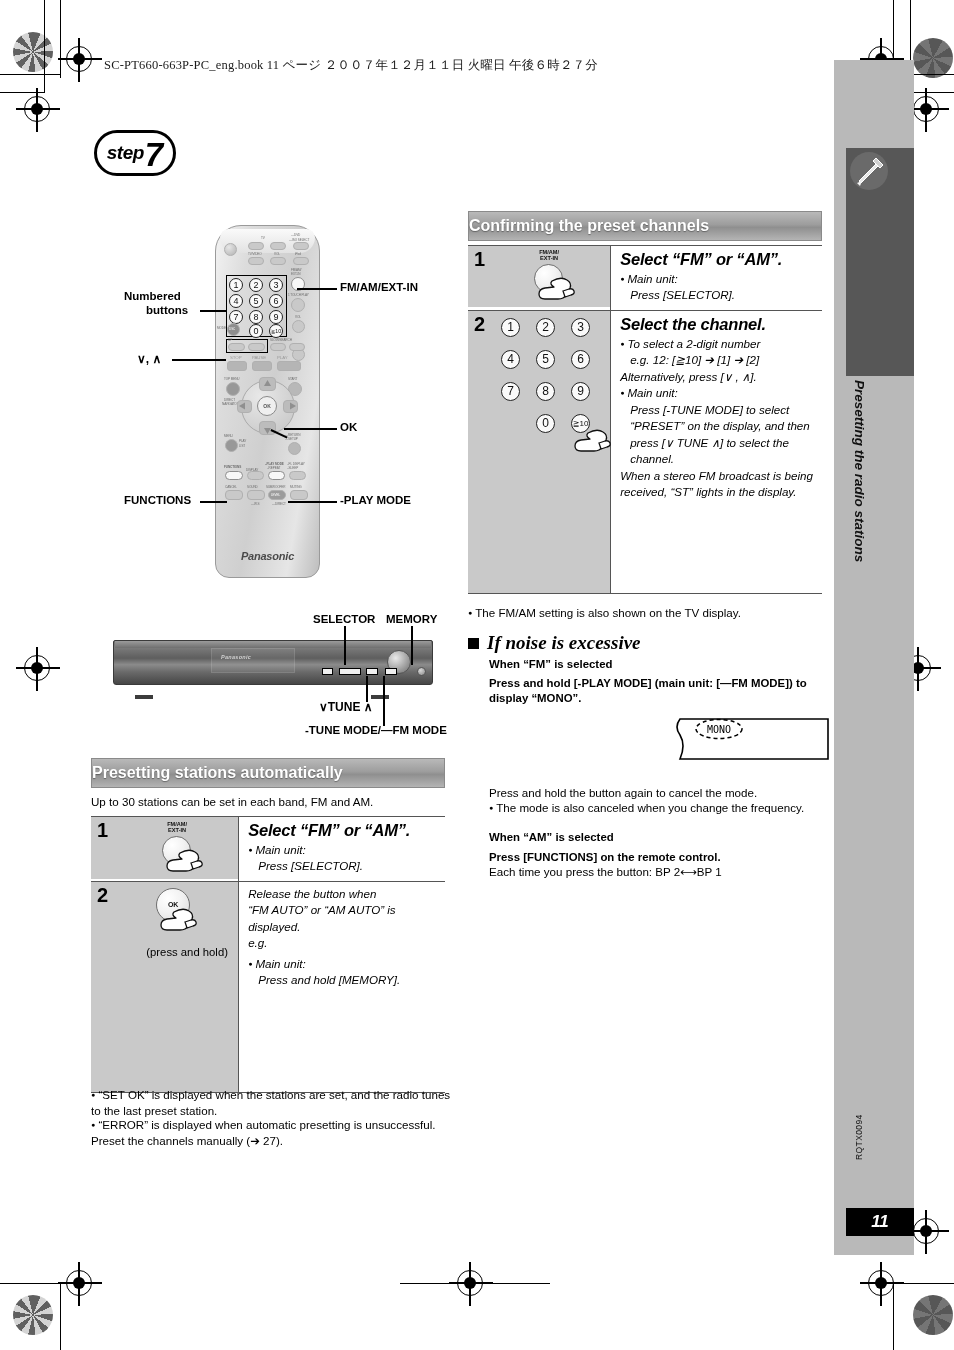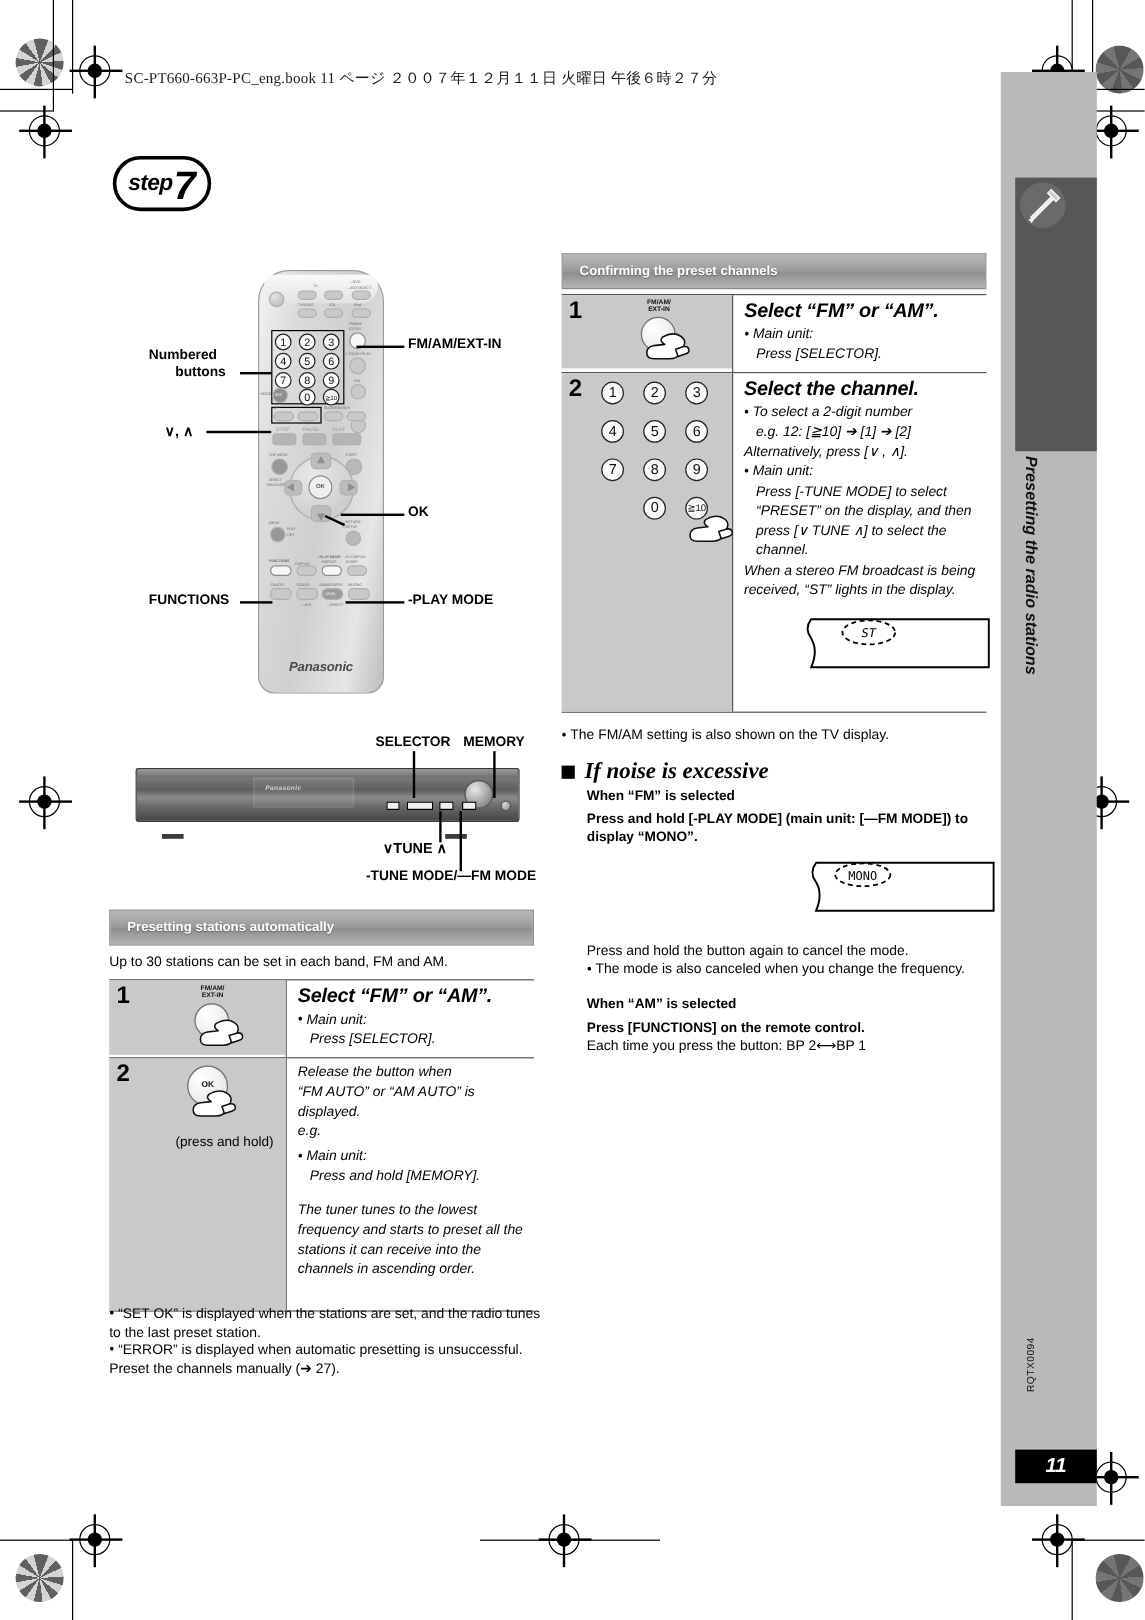--- a/index.html
+++ b/index.html
@@ -106,22 +106,22 @@
   .unit-knob2{position:absolute;right:7px;top:27px;width:9px;height:9px;border-radius:50%;
      background:radial-gradient(circle at 35% 32%,#d8d8d8,#888);border:1px solid #555;}
   .unit-foot{position:absolute;bottom:-4px;width:18px;height:4px;background:#3c3c3c;}
   .ubtn{position:absolute;border:1.4px solid #000;background:#efefef;}
 
   
   .sec-header{
     position:absolute; height:30px;
     background: linear-gradient(180deg,#b9b9b9 0%,#9d9d9d 45%,#8f8f8f 55%,#b4b4b4 100%);
     border:1px solid #8a8a8a;
-    color:#fff; font-size:11px; font-weight:bold;
-    display:flex; align-items:center; padding-left:14px;
+    color:#fff; font-size:16px; font-weight:bold;
+    display:flex; align-items:center; padding-left:0;
     text-shadow: 0 1px 1px rgba(0,0,0,.35);
   }
 
   .body-text{ position:absolute; font-size:11.6px; line-height:1.42; color:#000; }
   .body-text.b{ font-weight:bold; }
 
   
   .steptable{ position:absolute; border-top:1.6px solid #555; }
   .steprow{ display:flex; border-bottom:1.3px solid #555; }
   .stepnum-cell{ background:#c9c9c9; display:flex; }
@@ -460,21 +460,20 @@
     <div class="stepcontent" style="width:206px;position:relative;">
       <div class="bullet-line">Release the button when</div>
       <div class="bullet-line">“FM AUTO” or “AM AUTO” is displayed.</div>
       <div class="bullet-line">e.g.</div>
 
 
       <div class="bullet-line" style="margin-top:4px;">
         <span class="bt">Main unit:</span>
         <span class="indent">Press and hold [MEMORY].</span>
       </div>
-      <div class="bullet-line" style="margin-top:12px;">The tuner tunes to the lowest frequency and starts to preset all the stations it can receive into the channels in ascending order.</div>
     </div>
   </div>
 </div>
 
 <div class="body-text" style="left:91px;top:1087px;width:360px;">
   <span style="font-size:7px;vertical-align:2px;">●</span>
   <span>“SET OK” is displayed when the stations are set, and the radio tunes to the last preset station.</span>
 </div>
 <div class="body-text" style="left:91px;top:1117px;width:360px;">
   <span style="font-size:7px;vertical-align:2px;">●</span>
@@ -540,27 +539,20 @@
       </div>
 
 
       <div class="bullet-line">Alternatively, press [∨ , ∧].</div>
       <div class="bullet-line">
         <span class="bt">Main unit:</span>
         <span class="indent">Press [-TUNE MODE] to select “PRESET” on the display, and then press [∨ TUNE ∧] to select the channel.</span>
       </div>
       <div class="bullet-line" style="">When a stereo FM broadcast is being received, “ST” lights in the display.</div>
 
-      <div class="lcd" style="position:relative;margin:12px 0 0 48px;width:160px;height:48px;">
-        <svg width="158" height="48" viewBox="0 0 158 48">
-          <path d="M8 4 Q2 12 8 20 Q14 30 8 44 L156 44 L156 4 Z" fill="none" stroke="#000" stroke-width="1.6"></path>
-          <ellipse cx="56" cy="15" rx="22" ry="10" fill="none" stroke="#000" stroke-width="1.5" stroke-dasharray="4,3"></ellipse>
-          <text x="56" y="19" text-anchor="middle" font-family="DejaVu Sans Mono, monospace" font-size="10" fill="#000">ST</text>
-        </svg>
-      </div>
     </div>
   </div>
 </div>
 
 <div class="body-text" style="left:468px;top:605px;width:360px;">
   <span style="font-size:7px;vertical-align:2px;">●</span>
   <span>The FM/AM setting is also shown on the TV display.</span>
 </div>
 
 <div style="position:absolute;left:468px;top:632px;display:flex;align-items:center;gap:8px;">

